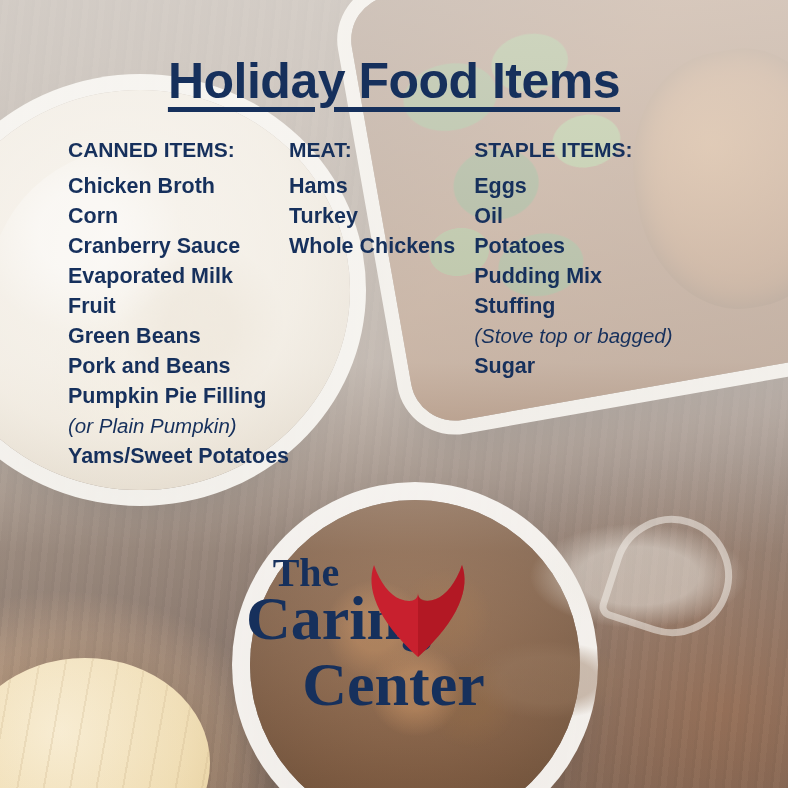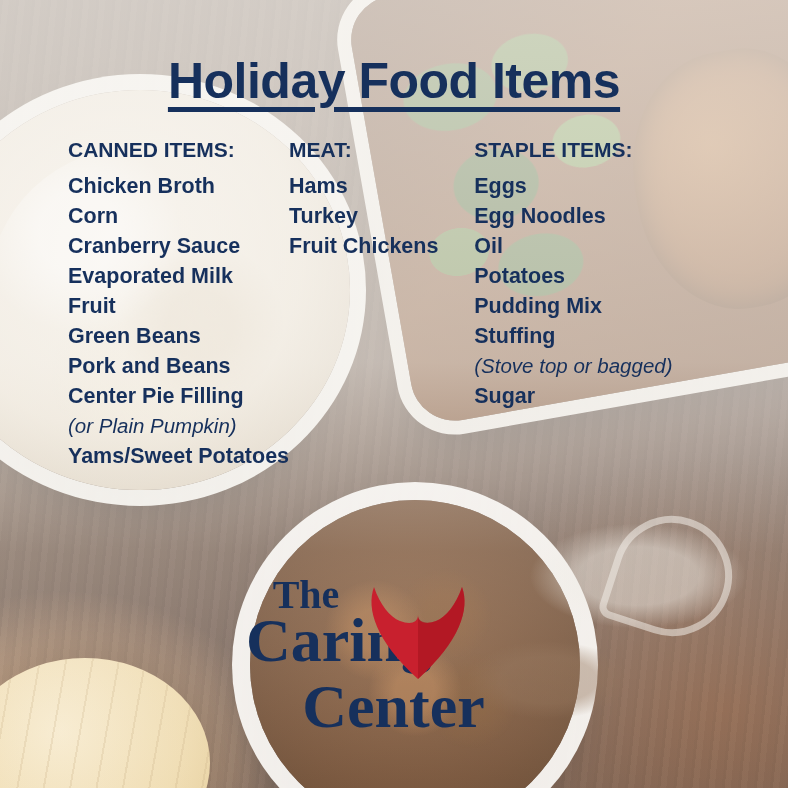--- a/index.html
+++ b/index.html
@@ -201,21 +201,21 @@
   }
   ul.items li.note {
     font-style: italic;
     font-weight: normal;
     font-size: 20.5px;
   }
   
   .logo {
     position: absolute;
     left: 0; right: 0;
-    bottom: 41px;
+    bottom: 63px;
     height: 180px;
   }
   .logo-text {
     position: absolute;
     left: 0; right: 0;
     text-align: center;
     color: #16305c;
     font-family: "Liberation Serif", serif;
   }
   .logo-the {
@@ -270,40 +270,39 @@
       <div class="col-canned">
         <div class="col-head">CANNED ITEMS:</div>
         <ul class="items">
           <li>Chicken Broth</li>
           <li>Corn</li>
           <li>Cranberry Sauce</li>
           <li>Evaporated Milk</li>
           <li>Fruit</li>
           <li>Green Beans</li>
           <li>Pork and Beans</li>
-          <li>Center Pie Filling</li>
+          <li>Pumpkin Pie Filling</li>
           <li class="note">(or Plain Pumpkin)</li>
           <li>Yams/Sweet Potatoes</li>
         </ul>
       </div>
 
       <div class="col-meat">
         <div class="col-head">MEAT:</div>
         <ul class="items">
           <li>Hams</li>
           <li>Turkey</li>
-          <li>Fruit Chickens</li>
+          <li>Whole Chickens</li>
         </ul>
       </div>
 
       <div class="col-staple">
         <div class="col-head">STAPLE ITEMS:</div>
         <ul class="items">
           <li>Eggs</li>
-          <li>Egg Noodles</li>
           <li>Oil</li>
           <li>Potatoes</li>
           <li>Pudding Mix</li>
           <li>Stuffing</li>
           <li class="note">(Stove top or bagged)</li>
           <li>Sugar</li>
         </ul>
       </div>
 
     </div>

